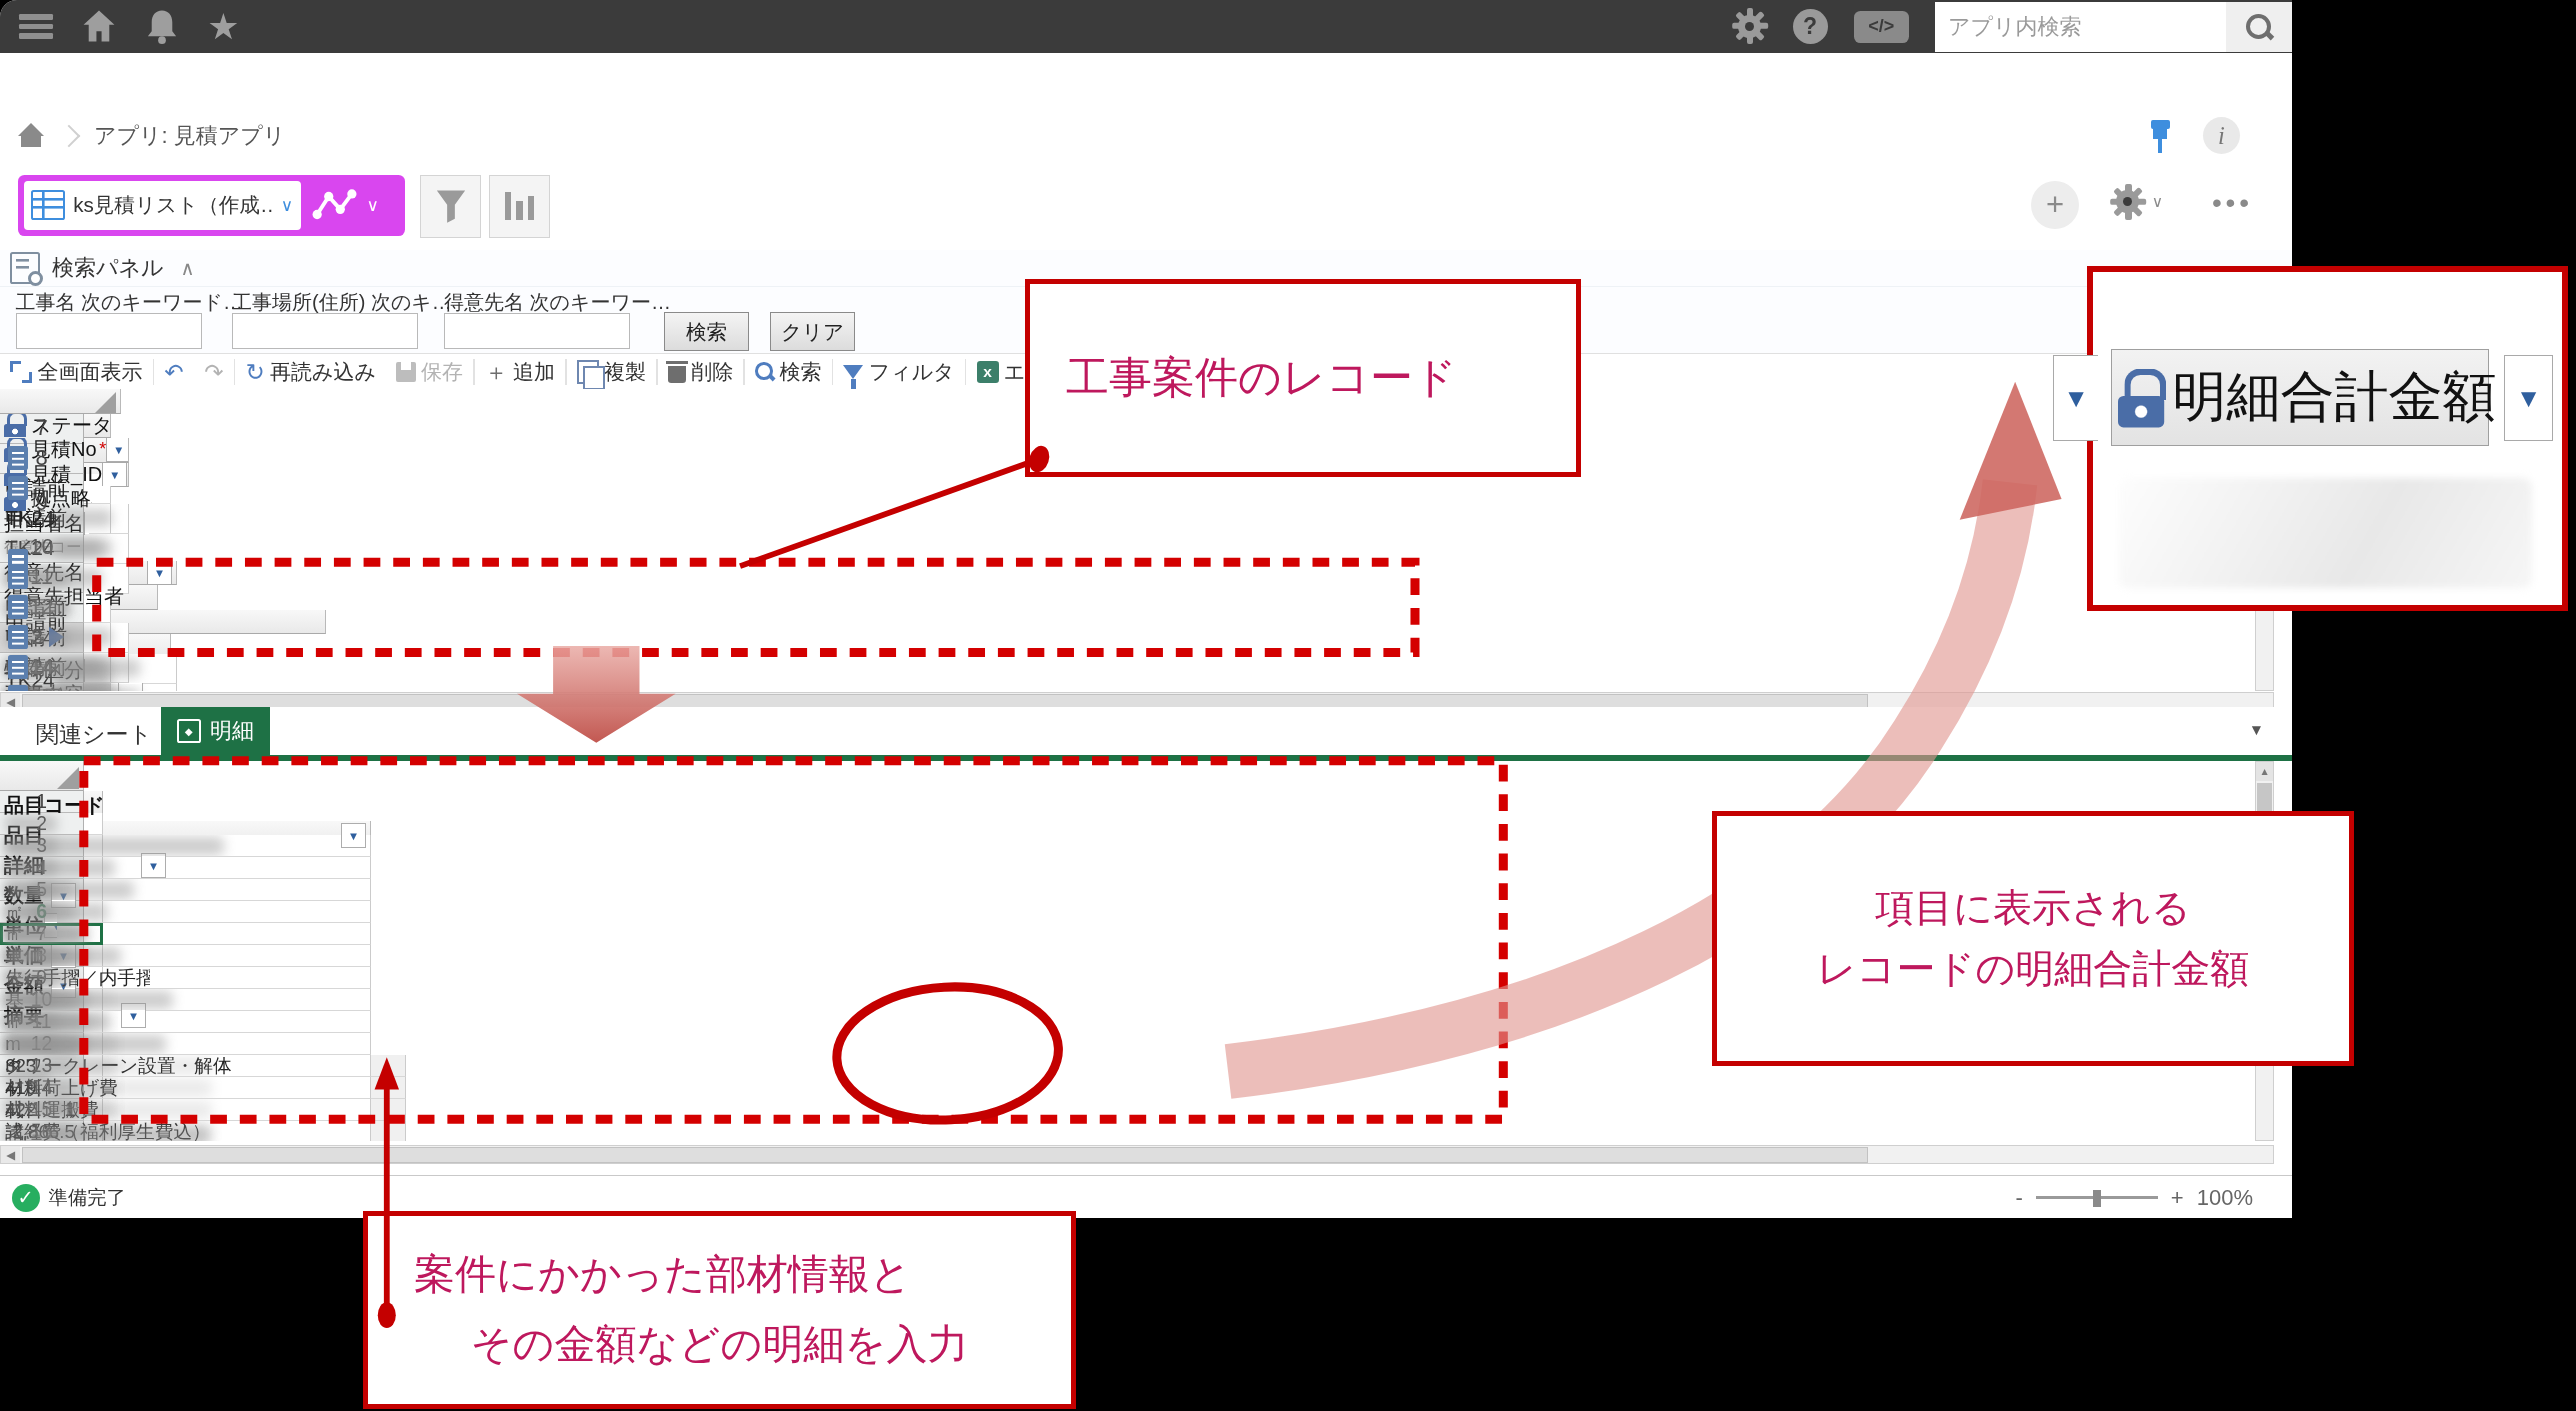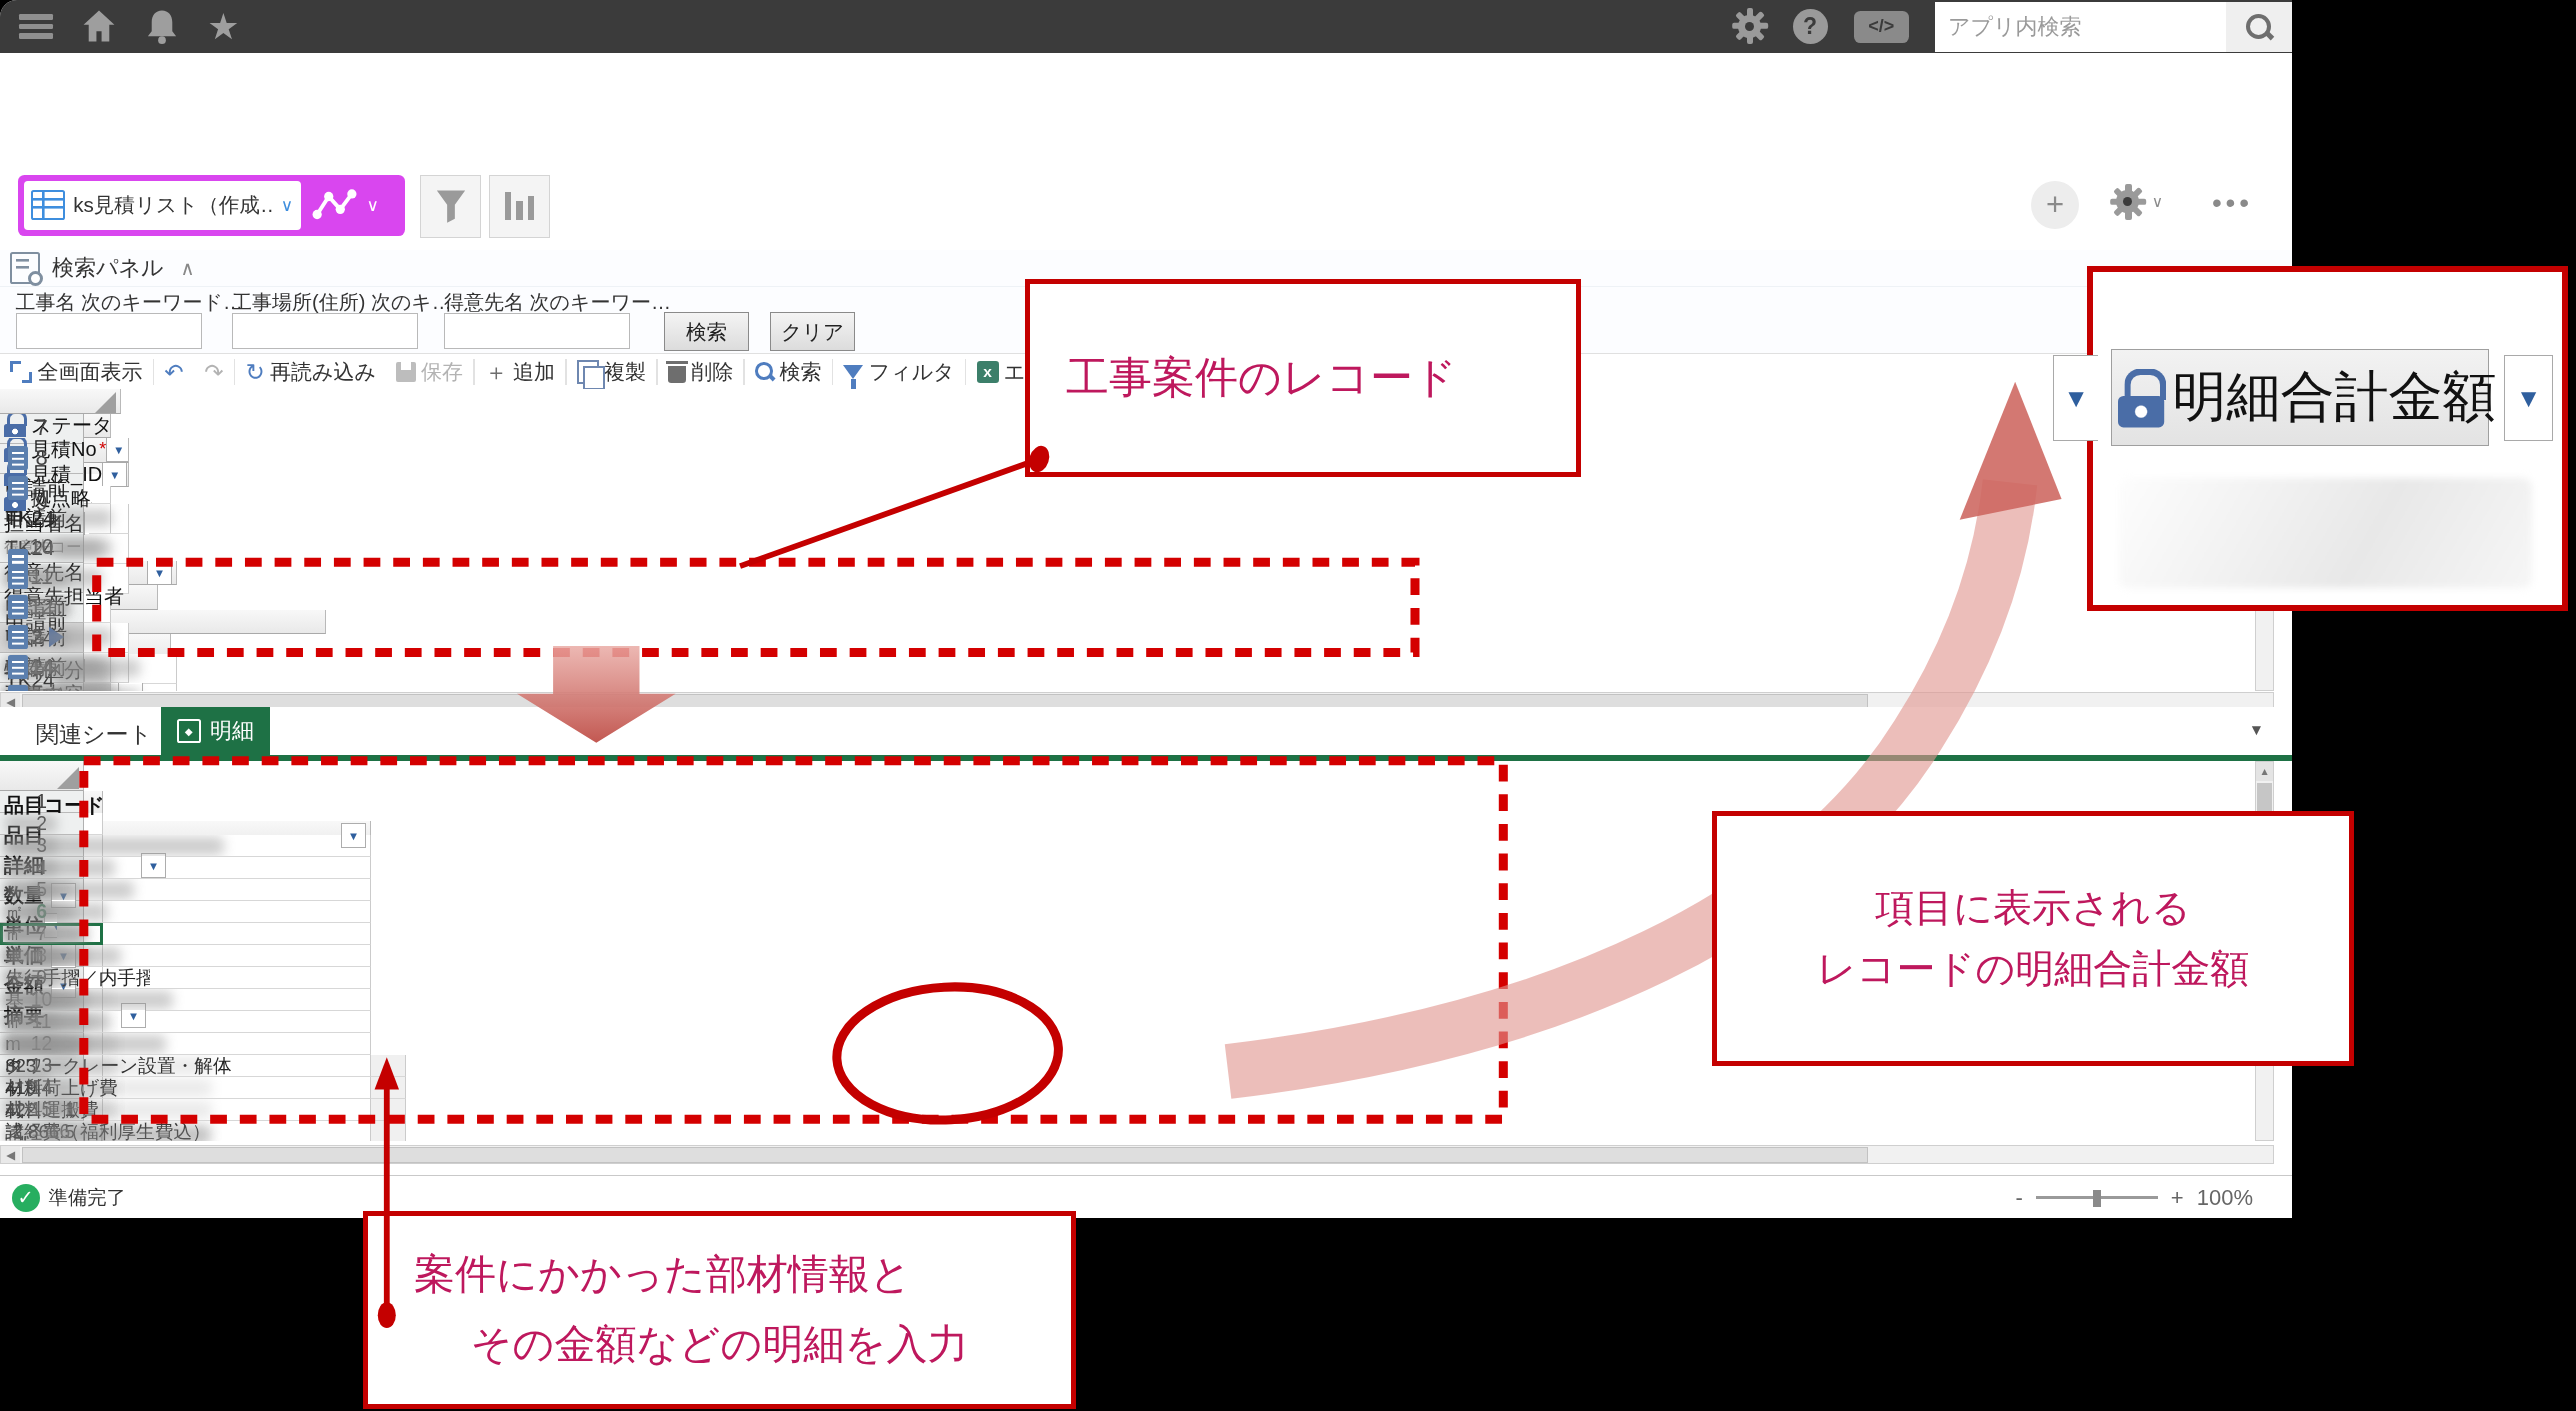--- a/index.html
+++ b/index.html
@@ -211,20 +211,29 @@
         <div class="qcirc">?</div>
         <div class="codebox">&lt;/&gt;</div>
         <input id="appsearch" placeholder="アプリ内検索" style="">
         <button id="magbtn">
             <span class="mag"></span>
           </button>
       </div>
     </div>
 
 
+    <div id="crumb" class="abs">
+      <div class="homeico"></div>
+      <div class="crumbsep"></div>
+      <div id="crumbtext">アプリ: 見積アプリ</div>
+      <div style="position:absolute;right:122px;top:7.7px;" class="pin">
+          <i></i>
+        </div>
+      <div style="position:absolute;right:52px;top:5.2px;" class="infoc">i</div>
+    </div>
 
     <div id="toolbar" class="abs">
       <div id="viewsel">
         <div id="viewbox">
           <span class="gridico"></span>
           <span id="viewname">ks見積リスト（作成…</span>
           <span class="chevb">∨</span>
         </div>
         <svg width="45" height="39" viewBox="0 0 35 30" style="margin-left:11.6px">
           <polyline points="4,22 13,8 22,18 31,6" fill="none" stroke="#fff" stroke-width="3"></polyline>
@@ -866,21 +875,21 @@
           </div>
           <div class="cell" style="width: 103px; height: 22px; font-size: 18.7px;">422</div>
           <div class="cell" style="width: 371px; height: 22px; font-size: 18.7px;">諸経費（福利厚生費込）</div>
         </div>
         <div class="row" style="height: 22px;">
           <div class="cell numc" style="width: 84px; height: 22px;">
             <span class="rnum" style="font-size: 19.3px;">15</span>
           </div>
           <div class="cell" style="width: 103px; height: 22px; font-size: 18.7px;"></div>
         </div>
-        <div class="row" style="height: 22px; padding-left: 18px;">
+        <div class="row" style="height: 22px;">
           <div class="cell numc" style="width: 84px; height: 22px;">
             <span class="rnum" style="font-size: 19.3px;">16</span>
           </div>
         </div>
       </div>
     <div class="vsb" style="left:2255px;top:761px;height:380px">
       <div class="btn">▲</div>
         <div class="thumb" style="height:135px"></div>
     </div>
     <div class="hsb" style="left:0;top:1145px;width:2274px">

